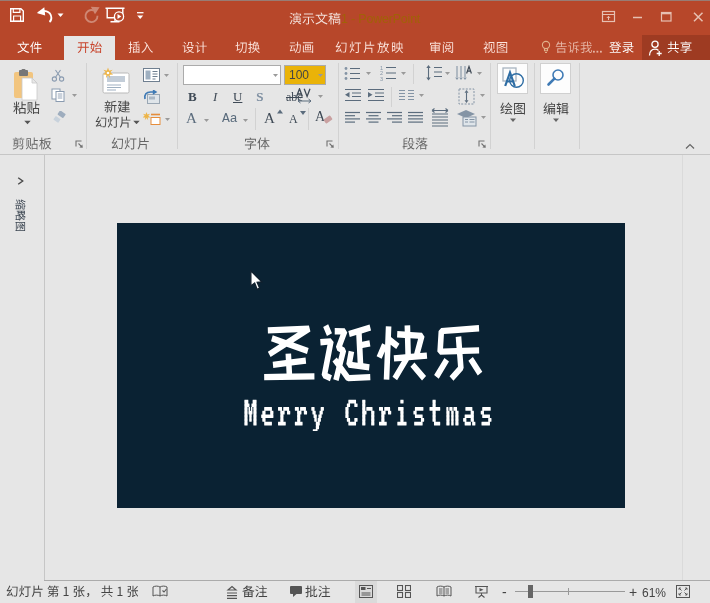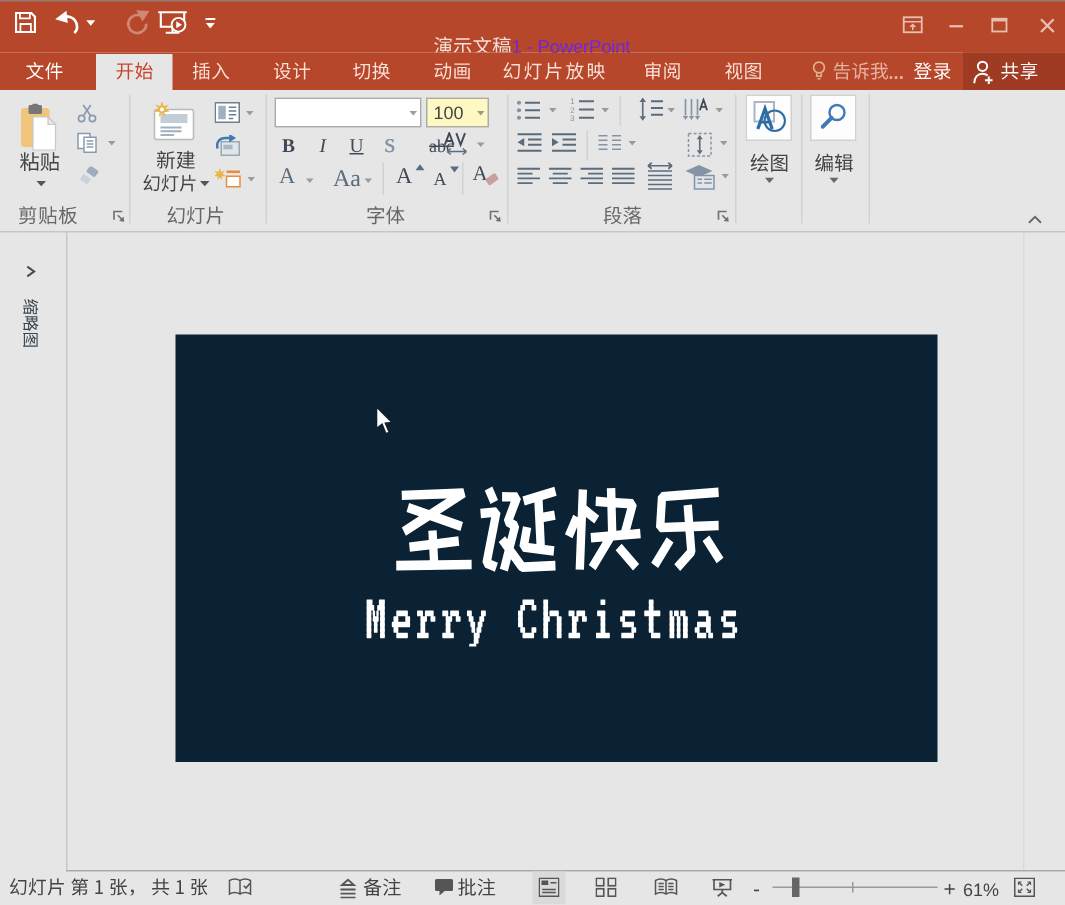--- a/index.html
+++ b/index.html
@@ -24,21 +24,21 @@
  <path d="M81.8 0.8 L90.6 1.3 L86 8.3 z" fill="#e3beb2"></path>
 </g>
 <g stroke="#fff" fill="none" stroke-width="1.4">
  <path d="M96.5 2.2 h19 M98.2 2.2 v9.6 h15.6 v-9.6 M106 12.2 v3.2 M101.5 15.8 h9"></path>
 </g>
 <circle cx="110" cy="10.5" r="4.6" fill="#b7472a" stroke="#fff" stroke-width="1.3"></circle>
 <path d="M108.5 8.1 l3.8 2.4 -3.8 2.4z" fill="#fff"></path>
 <path d="M128 6.7 h6.5" stroke="#fff" stroke-width="1.3"></path>
 <path d="M128.2 9.4 l6 0 -3 3.6z" fill="#fff"></path>
 </svg>
-<div class="abs" style="left:289px;top:23px;color:#6d28d9;font-size:13px;white-space:nowrap"><svg style="display:inline-block;vertical-align:-2px" width="52.0" height="13" viewBox="0 -880 4000 1000">
+<div class="abs" style="left:289px;top:11px;color:#a16207;font-size:13px;white-space:nowrap"><svg style="display:inline-block;vertical-align:-2px" width="52.0" height="13" viewBox="0 -880 4000 1000">
       <g fill="#f3e2dc" transform="scale(1,-1)">
         <path transform="translate(0,0)" d="M672 62C745 23 840 -37 887 -74L944 -27C894 11 799 67 727 103ZM487 95C432 50 341 8 260 -19C277 -32 304 -60 316 -75C396 -41 495 14 558 67ZM95 772C147 745 216 704 250 678L295 738C259 764 190 802 139 826ZM36 501C87 476 155 438 190 413L232 475C197 498 128 534 78 556ZM65 -10 132 -56C179 36 234 159 276 264L217 309C172 197 110 68 65 -10ZM536 829C550 804 565 772 575 745H309V582H378V681H857V582H929V745H659C648 775 629 815 610 845ZM410 255H576V170H410ZM648 255H820V170H648ZM410 396H576V311H410ZM648 396H820V311H648ZM380 591V529H576V454H343V111H890V454H648V529H850V591Z"></path>
         <path transform="translate(1000,0)" d="M234 351C191 238 117 127 35 56C54 46 88 24 104 11C183 88 262 207 311 330ZM684 320C756 224 832 94 859 10L934 44C904 129 826 255 753 349ZM149 766V692H853V766ZM60 523V449H461V19C461 3 455 -1 437 -2C418 -3 352 -3 284 0C296 -23 308 -56 311 -79C400 -79 459 -78 494 -66C530 -53 542 -31 542 18V449H941V523Z"></path>
         <path transform="translate(2000,0)" d="M423 823C453 774 485 707 497 666L580 693C566 734 531 799 501 847ZM50 664V590H206C265 438 344 307 447 200C337 108 202 40 36 -7C51 -25 75 -60 83 -78C250 -24 389 48 502 146C615 46 751 -28 915 -73C928 -52 950 -20 967 -4C807 36 671 107 560 201C661 304 738 432 796 590H954V664ZM504 253C410 348 336 462 284 590H711C661 455 592 344 504 253Z"></path>
         <path transform="translate(3000,0)" d="M520 561H805V469H520ZM453 616V414H875V616ZM585 181H743V85H585ZM528 235V31H802V235ZM334 827C267 797 151 771 51 754C60 737 70 711 72 695C111 700 152 707 193 715V553H51V482H182C146 369 83 240 26 169C38 151 58 119 66 98C111 158 157 252 193 350V-82H264V379C292 340 325 291 337 265L383 326C365 348 290 432 264 457V482H396V553H264V730C307 741 348 753 382 766ZM589 826C604 799 618 766 629 736H381V672H954V736H708C697 769 677 812 659 845ZM391 357V-80H459V293H870V-9C870 -19 866 -22 856 -22C847 -22 814 -22 778 -21C787 -38 796 -63 798 -80C853 -81 888 -80 910 -69C933 -60 938 -42 938 -9V357Z"></path>
       </g>
     </svg><span style="font-size:12.4px;letter-spacing:-0.15px">1 - PowerPoint</span></div>
 <svg class="abs" style="left:598px;top:10px" width="110" height="14" viewBox="0 0 110 14">
 <g stroke="#e7c0b2" fill="none" stroke-width="1.2">
  <rect x="4.5" y="1.5" width="12" height="10"></rect>
@@ -265,21 +265,21 @@
     <g fill="#666" transform="scale(1,-1)">
       <path transform="translate(0,0)" d="M476 742V671H850C838 240 823 77 790 41C779 28 767 24 748 24C723 24 662 24 595 30C609 9 618 -22 619 -44C679 -48 741 -50 777 -46C813 -42 835 -33 858 -2C899 48 912 214 926 701C926 712 926 742 926 742ZM86 -1C110 13 149 21 446 75C462 32 474 -8 481 -39L549 -10C530 69 476 194 426 290L363 266C383 227 403 184 421 140L189 102C293 230 397 391 483 556L408 590C390 551 370 511 349 473L160 460C227 558 294 685 345 807L269 837C222 701 141 555 115 518C91 479 72 453 52 448C61 427 74 390 78 374C96 381 126 387 310 403C243 289 177 195 149 162C110 112 83 79 59 72C69 52 82 15 86 -1Z"></path>
       <path transform="translate(1000,0)" d="M100 635C95 556 80 452 56 390L114 366C140 438 154 547 157 628ZM380 651C364 589 332 499 307 443L353 422C382 474 415 558 444 626ZM219 835V515C219 328 203 128 43 -25C60 -36 86 -63 97 -80C184 3 233 100 260 201C304 153 364 85 390 49L440 107C415 136 312 244 276 276C289 355 292 436 292 515V835ZM444 758V685H707V30C707 12 700 6 680 5C658 4 586 4 512 7C524 -15 538 -52 543 -74C638 -74 700 -73 737 -60C773 -47 786 -21 786 30V685H961V758Z"></path>
       <path transform="translate(2000,0)" d="M180 814V481C180 304 166 119 38 -23C57 -36 84 -64 97 -82C189 19 230 141 246 267H668V-80H749V344H254C257 390 258 435 258 481V504H903V581H621V839H542V581H258V814Z"></path>
     </g>
   </svg>
 <div class="abs" style="left:183px;top:65px;width:98px;height:20px;background:#fff;border:1px solid #ababab;box-sizing:border-box"></div>
 <svg class="abs" style="left:272px;top:73px" width="7" height="5" viewBox="0 0 7 5">
     <path d="M1 1 l5 0 -2.5 3z" fill="#9a9a9a"></path>
   </svg>
-<div class="abs" style="left:284px;top:65px;width:42px;height:20px;background:#fef9c3;border:1px solid #ababab;box-sizing:border-box;font-size:12px;color:#444;line-height:18px;padding-left:4px">100</div>
+<div class="abs" style="left:284px;top:65px;width:42px;height:20px;background:#eab308;border:1px solid #ababab;box-sizing:border-box;font-size:12px;color:#444;line-height:18px;padding-left:4px">100</div>
 <svg class="abs" style="left:317px;top:73px" width="7" height="5" viewBox="0 0 7 5">
     <path d="M1 1 l5 0 -2.5 3z" fill="#9a9a9a"></path>
   </svg>
 <div class="abs" style="left:188px;top:89px;font-size:13px;color:#3f4a56;font-weight:bold;font-family:'Liberation Serif',serif">B</div>
 <div class="abs" style="left:213px;top:89px;font-size:13px;color:#3f4a56;font-style:italic;font-family:'Liberation Serif',serif">I</div>
 <div class="abs" style="left:233px;top:89px;font-size:13px;color:#3f4a56;text-decoration:underline;font-family:'Liberation Serif',serif">U</div>
 <div class="abs" style="left:256px;top:89px;font-size:13px;color:#8494a5;font-family:'Liberation Serif',serif;text-shadow:0.5px 0 #8494a5">S</div>
 <div class="abs" style="left:286px;top:90px;font-size:12px;color:#3f4a56;text-decoration:line-through;font-family:Liberation Serif, serif">abc</div>
 <svg class="abs" style="left:296px;top:88px" width="22" height="16" viewBox="0 0 22 16">
 <g stroke="#3f4a56" stroke-width="1.3" fill="none">
@@ -288,21 +288,21 @@
     </g>
 <path d="M2 13 h13 M2 13 l2.5-2 M2 13 l2.5 2 M15 13 l-2.5 -2 M15 13 l-2.5 2" stroke="#5b6c7d" fill="none" stroke-width="1"></path>
   </svg>
 <svg class="abs" style="left:317px;top:94px" width="7" height="5" viewBox="0 0 7 5">
     <path d="M1 1 l5 0 -2.5 3z" fill="#9a9a9a"></path>
   </svg>
 <div class="abs" style="left:186px;top:110px;font-size:15px;color:#5b6c7d;font-family:'Liberation Serif',serif">A</div>
 <svg class="abs" style="left:203px;top:118px" width="7" height="5" viewBox="0 0 7 5">
     <path d="M1 1 l5 0 -2.5 3z" fill="#9a9a9a"></path>
   </svg>
-<div class="abs" style="left:222px;top:111px;font-size:16px;color:#5b6c7d;font-family:Liberation Serif, serif">Aa</div>
+<div class="abs" style="left:222px;top:111px;font-size:13px;color:#5b6c7d;font-family:Liberation Mono, monospace">Aa</div>
 <svg class="abs" style="left:242px;top:118px" width="7" height="5" viewBox="0 0 7 5">
     <path d="M1 1 l5 0 -2.5 3z" fill="#9a9a9a"></path>
   </svg>
 <div class="abs" style="left:255px;top:108px;width:1px;height:22px;background:#d2d2d2"></div>
 <div class="abs" style="left:264px;top:110px;font-size:15px;color:#3f4a56;font-family:'Liberation Serif',serif">A</div>
 <svg class="abs" style="left:276px;top:109px" width="8" height="6" viewBox="0 0 8 6">
     <path d="M4 0.5 l3 4 h-6z" fill="#5b6c7d"></path>
   </svg>
 <div class="abs" style="left:289px;top:112px;font-size:12px;color:#3f4a56;font-family:'Liberation Serif',serif">A</div>
 <svg class="abs" style="left:299px;top:110px" width="8" height="6" viewBox="0 0 8 6">

